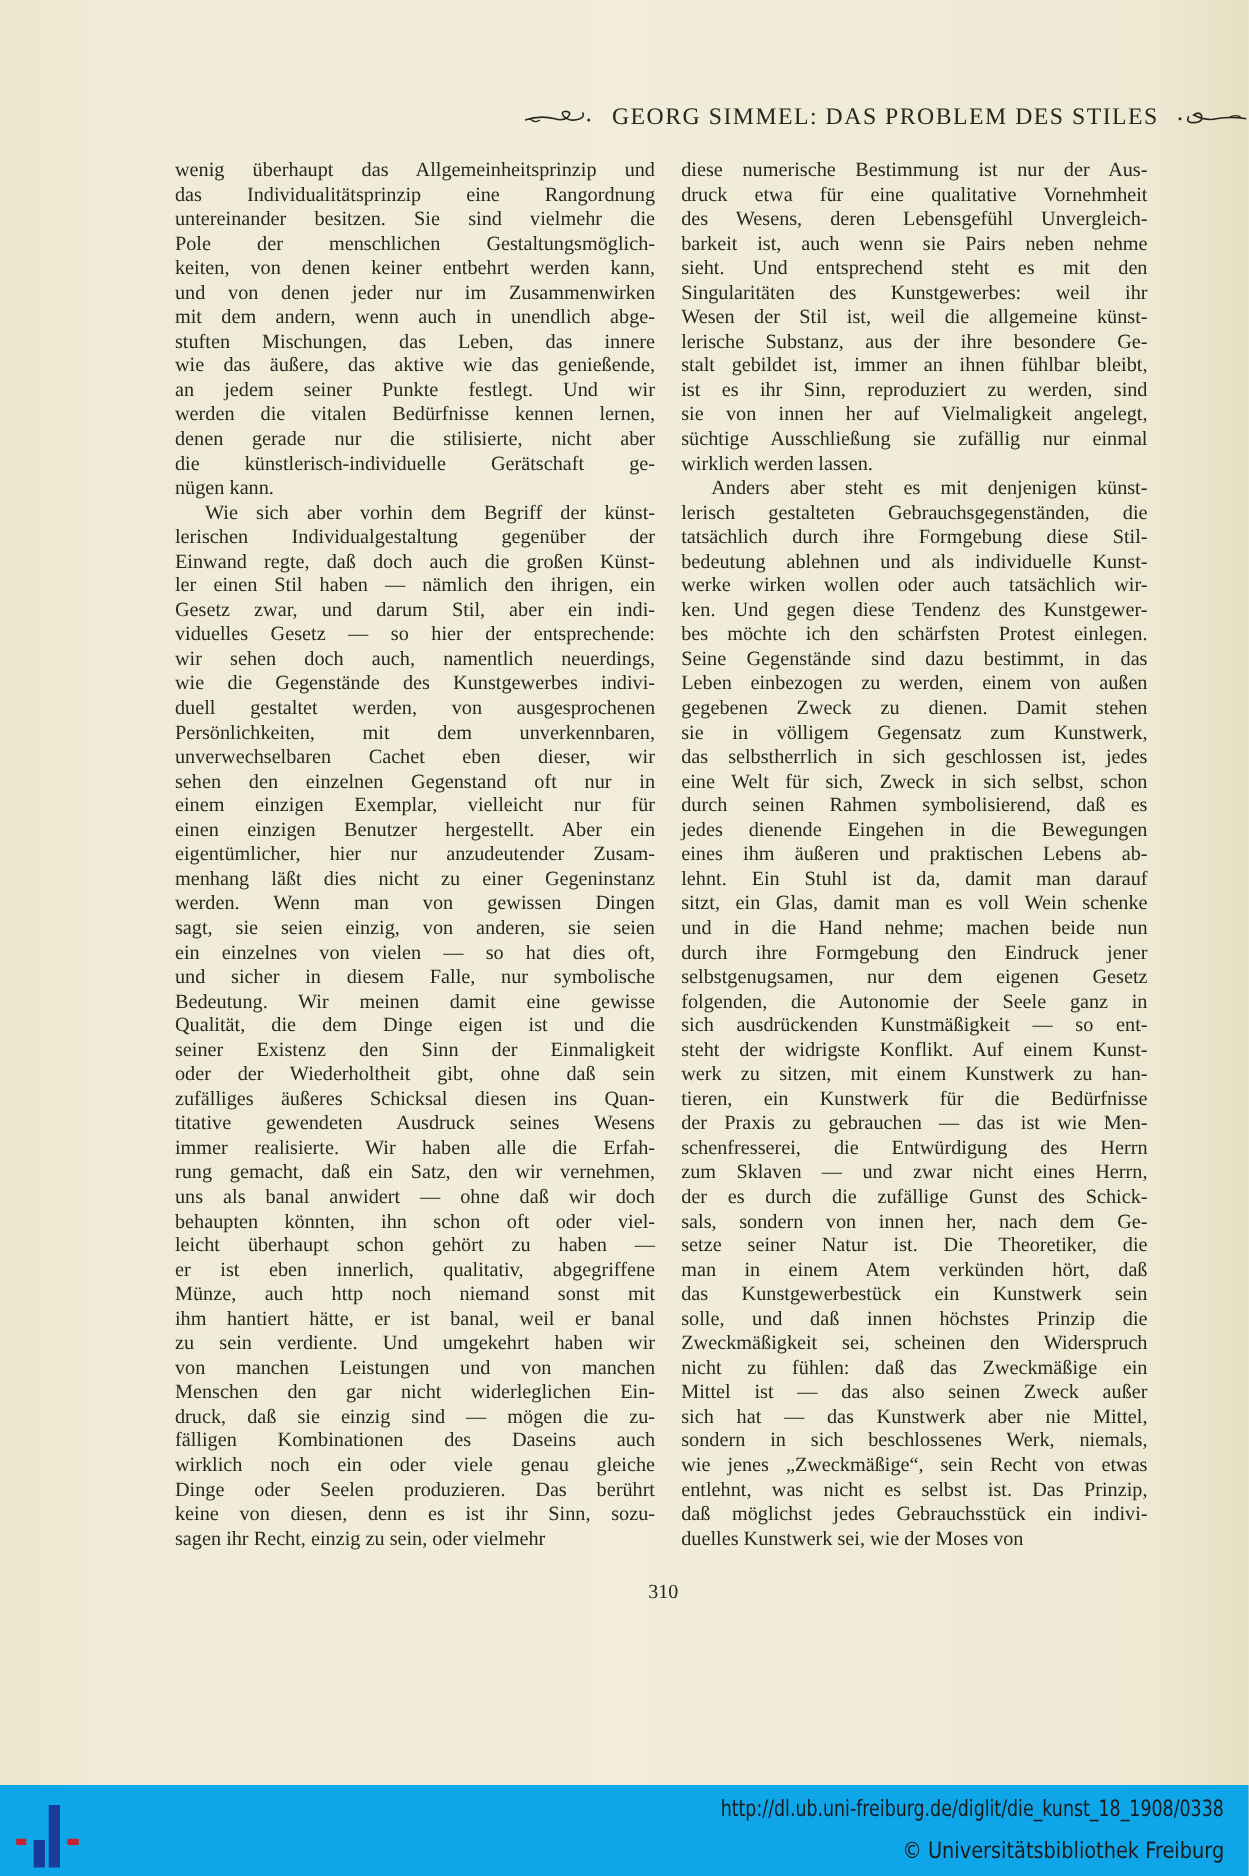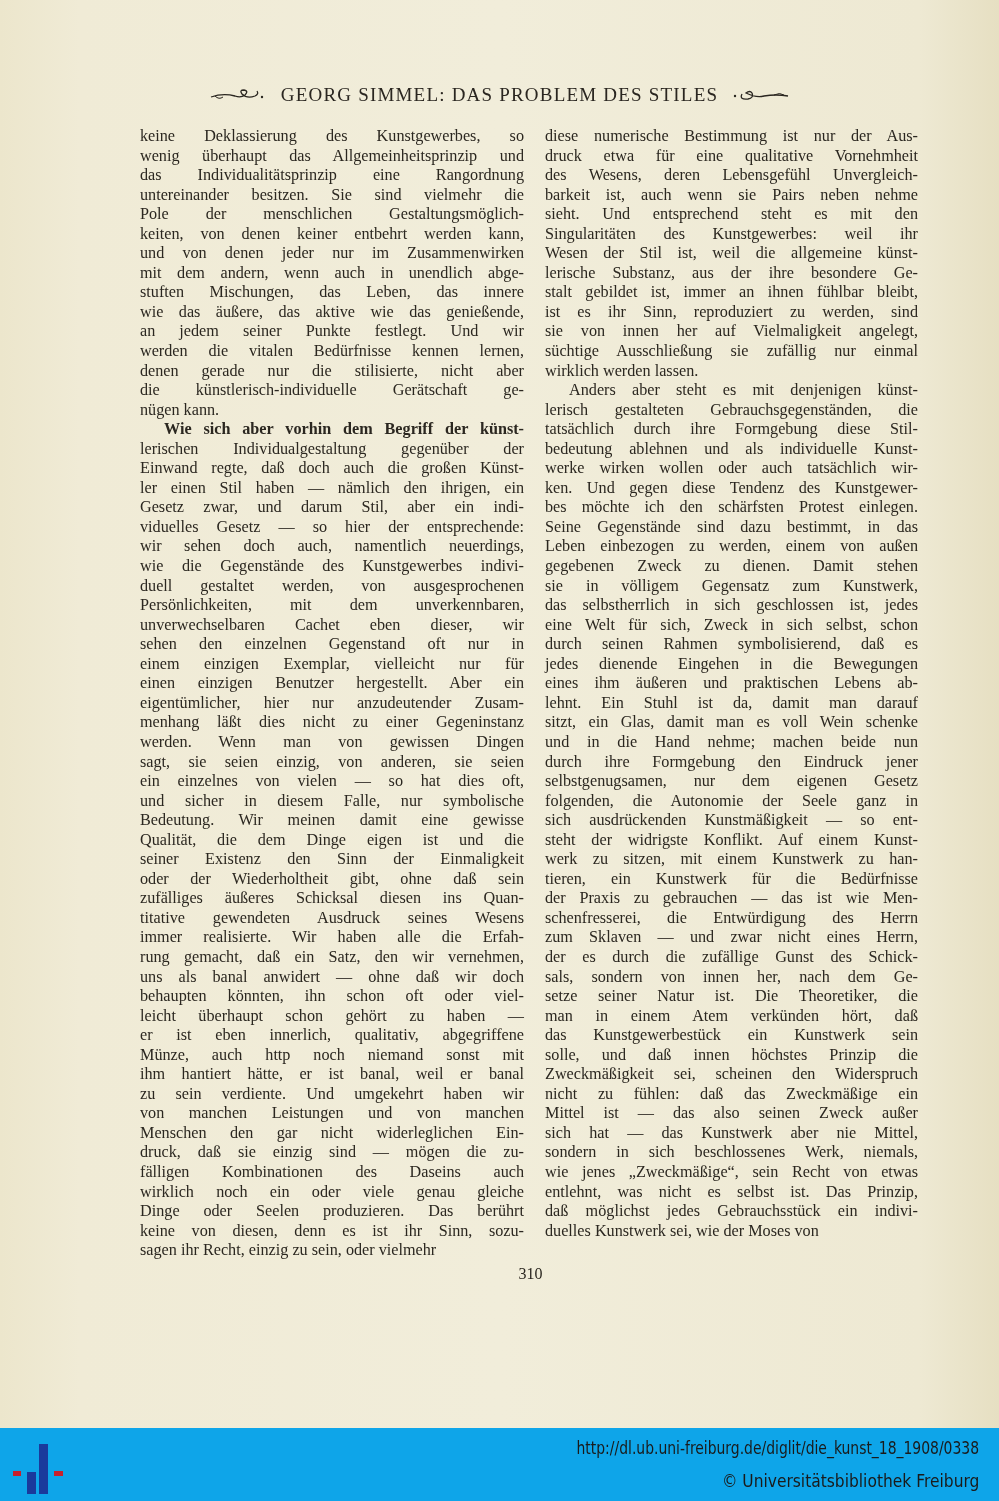--- a/index.html
+++ b/index.html
@@ -9,21 +9,21 @@
       position:relative;
       font-family:"Liberation Serif", "DejaVu Serif", serif;
       color:#2b2720;
     }
     .page {
       position:absolute; left:0; top:0; width:999px; height:1428px;
       background: linear-gradient(90deg, #ece6cc 0%, #f0ebd6 8%, #f1edda 50%, #eee9d3 92%, #e6dfc2 100%);
     }
     .running-head {
       position:absolute; top:82px; left:0; width:999px;
-      text-align:center;
+      text-align:right;
       font-size:19px; letter-spacing:1.2px;
       color:#2a2620;
     }
     .running-head .orn { display:inline-block; vertical-align:middle; width:60px; height:18px; }
     .running-head .title { vertical-align:middle; margin:0 6px; }
     .col {
       position:absolute; top:127px; width:384px;
       font-size:16.2px; line-height:19.55px;
       text-align:justify;
     }
@@ -65,36 +65,35 @@
     </svg>
     <span class="title">GEORG SIMMEL: DAS PROBLEM DES STILES</span>
     <svg class="orn" viewBox="0 0 60 18">
       <circle cx="5" cy="10" r="1.2" fill="#2a2620"></circle>
       <path d="M12 8 Q9 14 18 13 Q24 12 22 7 Q20 4 16 7 Q26 12 34 10 Q46 8 58 10" fill="none" stroke="#2a2620" stroke-width="1.3"></path>
       <path d="M44 9 Q50 6 54 9" fill="none" stroke="#2a2620" stroke-width="1"></path>
     </svg>
   </div>
 
   <div class="col left" id="leftcol">
-      <span class="line">keine Deklassierung des Kunstgewerbes, so</span>
       <span class="line">wenig überhaupt das Allgemeinheitsprinzip und</span>
       <span class="line">das Individualitätsprinzip eine Rangordnung</span>
       <span class="line">untereinander besitzen. Sie sind vielmehr die</span>
       <span class="line">Pole der menschlichen Gestaltungsmöglich-</span>
       <span class="line">keiten, von denen keiner entbehrt werden kann,</span>
       <span class="line">und von denen jeder nur im Zusammenwirken</span>
       <span class="line">mit dem andern, wenn auch in unendlich abge-</span>
       <span class="line">stuften Mischungen, das Leben, das innere</span>
       <span class="line">wie das äußere, das aktive wie das genießende,</span>
       <span class="line">an jedem seiner Punkte festlegt. Und wir</span>
       <span class="line">werden die vitalen Bedürfnisse kennen lernen,</span>
       <span class="line">denen gerade nur die stilisierte, nicht aber</span>
       <span class="line">die künstlerisch-individuelle Gerätschaft ge-</span>
       <span class="line last">nügen kann.</span>
-      <span class="line" style="text-indent: 24px; font-weight: bold;">Wie sich aber vorhin dem Begriff der künst-</span>
+      <span class="line" style="text-indent: 24px;">Wie sich aber vorhin dem Begriff der künst-</span>
       <span class="line">lerischen Individualgestaltung gegenüber der</span>
       <span class="line">Einwand regte, daß doch auch die großen Künst-</span>
       <span class="line">ler einen Stil haben — nämlich den ihrigen, ein</span>
       <span class="line">Gesetz zwar, und darum Stil, aber ein indi-</span>
       <span class="line">viduelles Gesetz — so hier der entsprechende:</span>
       <span class="line">wir sehen doch auch, namentlich neuerdings,</span>
       <span class="line">wie die Gegenstände des Kunstgewerbes indivi-</span>
       <span class="line">duell gestaltet werden, von ausgesprochenen</span>
       <span class="line">Persönlichkeiten, mit dem unverkennbaren,</span>
       <span class="line">unverwechselbaren Cachet eben dieser, wir</span>

